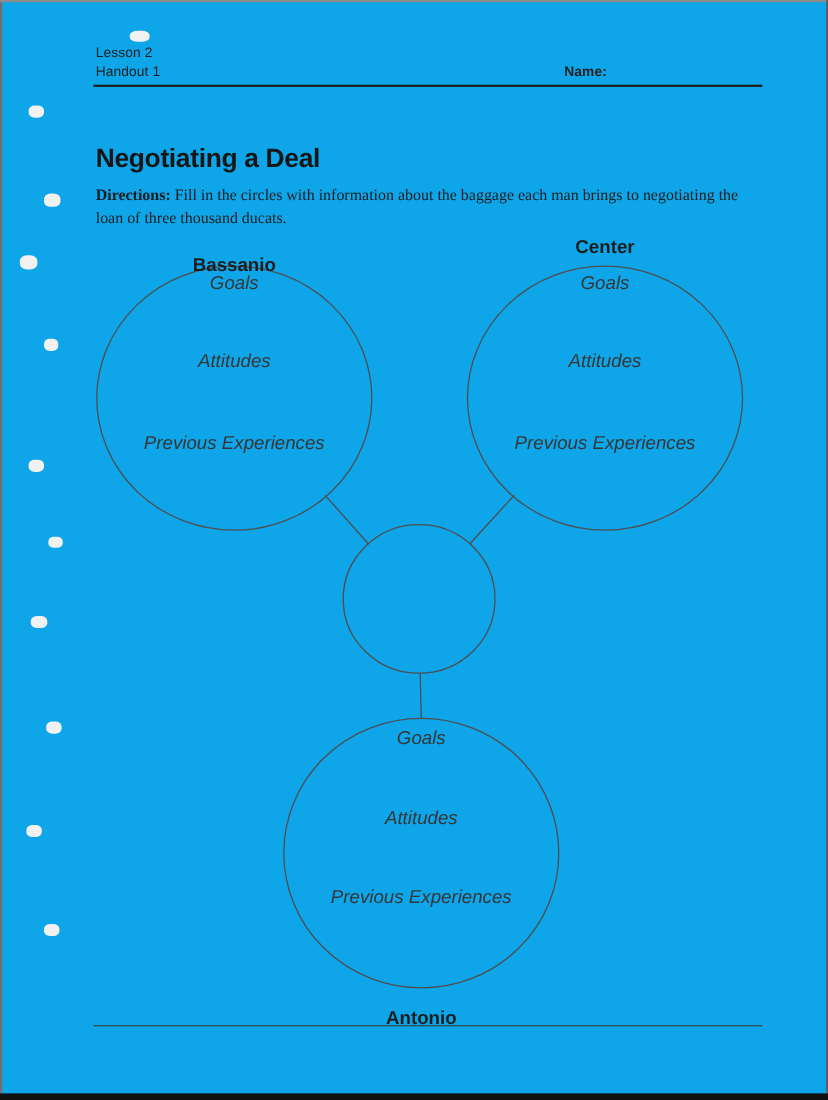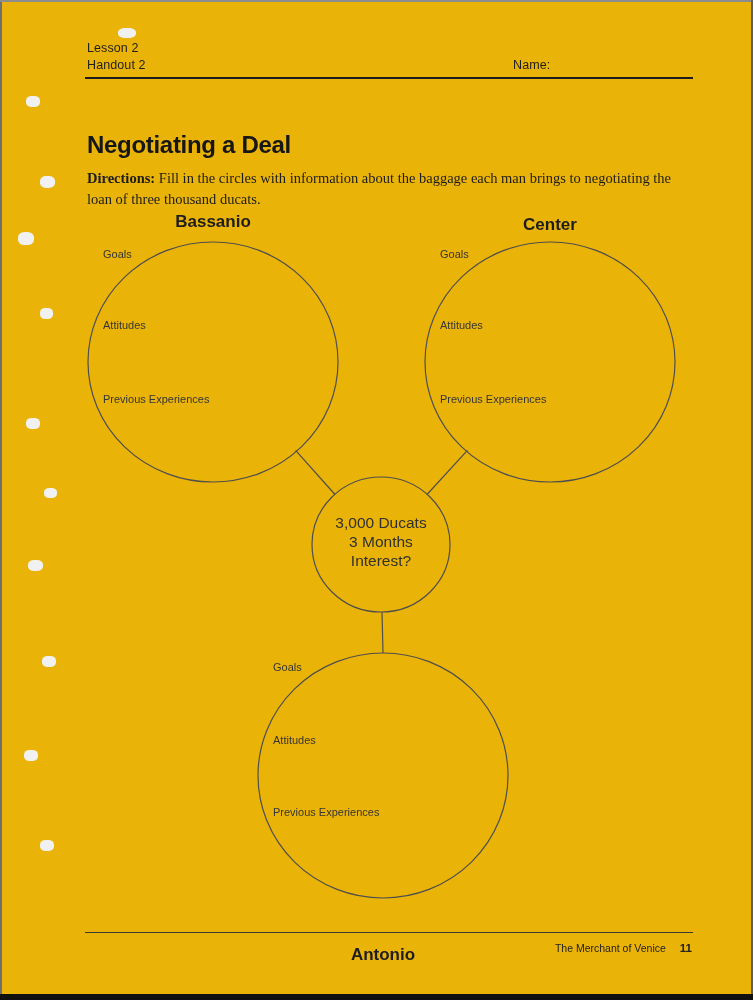--- a/index.html
+++ b/index.html
@@ -1,17 +1,17 @@
 <!DOCTYPE html>
 <html><head>
 <meta charset="utf-8">
 <style>
   html,body{margin:0;padding:0;background:#e8e8e8;}
   .page{
-    position:relative;width:753px;height:1000px;background:#eab308;
+    position:relative;width:753px;height:1000px;background:#0ea5e9;
     font-family:"Liberation Sans",sans-serif;color:#2e2e2e;overflow:hidden;
   }
   .abs{position:absolute;}
   
   .edge-left{left:0;top:0;width:2px;height:1000px;background:#6f6f6f;}
   .edge-top{left:0;top:0;width:753px;height:2px;background:#8c8c8c;}
   .edge-right{left:751px;top:0;width:2px;height:1000px;background:#5e5e5e;}
   .edge-bottom{left:0;top:994px;width:753px;height:6px;background:#101010;}
   .smudge{background:#f1f1f1;border-radius:40%;}
   
@@ -19,22 +19,22 @@
   .header-rule{left:85px;top:77px;width:608px;height:2px;background:#1c1c1c;}
   
   .title{left:87px;top:131px;font-size:24px;font-weight:bold;color:#161616;
          letter-spacing:-0.3px;font-stretch:condensed;}
   .directions{left:87px;top:168px;width:606px;font-family:"Liberation Serif",serif;
               font-size:14.5px;line-height:21px;color:#1d1d1d;}
   .directions b{font-weight:bold;}
   
   .circle-name{font-size:17px;font-weight:bold;color:#1d1d1d;width:140px;
                text-align:center;font-stretch:condensed;}
-  .circle-item{font-size:11px;color:#363636;width:220px;
-               font-stretch:condensed;}
+  .circle-item{font-size:17px;color:#363636;width:220px;text-align:center;
+               font-stretch:condensed;font-style:italic;}
   .center-text{left:311px;top:513px;width:140px;text-align:center;
                font-size:15.5px;line-height:19px;color:#303030;font-stretch:condensed;}
   
   .footer-rule{left:85px;top:932px;width:608px;height:1px;background:#3a3a3a;}
   .footer{font-size:10.5px;color:#222;}
   .footer-right{left:400px;top:942px;width:292px;text-align:right;}
   .footer-right .pagenum{font-weight:bold;margin-left:14px;font-size:11.5px;}
   svg{position:absolute;left:0;top:0;}
 </style>
 </head>
@@ -52,57 +52,51 @@
   <div class="abs smudge" style="left:18px;top:232px;width:16px;height:13px;"></div>
   <div class="abs smudge" style="left:40px;top:308px;width:13px;height:11px;"></div>
   <div class="abs smudge" style="left:26px;top:418px;width:14px;height:11px;"></div>
   <div class="abs smudge" style="left:44px;top:488px;width:13px;height:10px;"></div>
   <div class="abs smudge" style="left:28px;top:560px;width:15px;height:11px;"></div>
   <div class="abs smudge" style="left:42px;top:656px;width:14px;height:11px;"></div>
   <div class="abs smudge" style="left:24px;top:750px;width:14px;height:11px;"></div>
   <div class="abs smudge" style="left:40px;top:840px;width:14px;height:11px;"></div>
 
   <div class="abs hdr-small" style="left:87px;top:41px;">Lesson 2</div>
-  <div class="abs hdr-small" style="left:87px;top:58px;">Handout 2</div>
-  <div class="abs hdr-small" style="left:513px;top:58px;">Name:</div>
+  <div class="abs hdr-small" style="left:87px;top:58px;">Handout 1</div>
+  <div class="abs hdr-small" style="left:513px;top:58px;font-weight:bold;">Name:</div>
   <div class="abs header-rule"></div>
 
   <div class="abs directions"><b>Directions:</b><span> Fill in the circles with information about the baggage each man brings to negotiating the loan of three thousand ducats.</span></div>
   <div class="abs title">Negotiating a Deal</div>
 
   <svg width="753" height="1000" viewBox="0 0 753 1000">
     <g fill="none" stroke="#4e4e4e" stroke-width="1.2">
       <ellipse cx="213" cy="362" rx="125" ry="120"></ellipse>
       <ellipse cx="550" cy="362" rx="125" ry="120"></ellipse>
       <ellipse cx="381" cy="544.5" rx="69" ry="67.5"></ellipse>
       <ellipse cx="383" cy="775.5" rx="125" ry="122.5"></ellipse>
       <line x1="295.6" y1="450.3" x2="335" y2="494.5"></line>
       <line x1="467.4" y1="450.3" x2="427" y2="494.5"></line>
       <line x1="382" y1="612" x2="383" y2="653"></line>
     </g>
   </svg>
 
-  <div class="abs circle-name" style="left:143px;top:212px;">Bassanio</div>
+  <div class="abs circle-name" style="left:143px;top:231px;">Bassanio</div>
   <div class="abs circle-name" style="left:480px;top:215px;">Center</div>
-  <div class="abs circle-name" style="left:313px;top:945px;">Antonio</div>
+  <div class="abs circle-name" style="left:313px;top:916px;">Antonio</div>
 
   <div class="abs circle-item" style="left:103px;top:248px;">Goals</div>
   <div class="abs circle-item" style="left:103px;top:319px;">Attitudes</div>
   <div class="abs circle-item" style="left:103px;top:393px;">Previous Experiences</div>
 
   <div class="abs circle-item" style="left:440px;top:248px;">Goals</div>
   <div class="abs circle-item" style="left:440px;top:319px;">Attitudes</div>
   <div class="abs circle-item" style="left:440px;top:393px;">Previous Experiences</div>
 
   <div class="abs circle-item" style="left:273px;top:661px;">Goals</div>
   <div class="abs circle-item" style="left:273px;top:734px;">Attitudes</div>
   <div class="abs circle-item" style="left:273px;top:806px;">Previous Experiences</div>
 
-  <div class="abs center-text">
-    <div>3,000 Ducats</div>
-    <div>3 Months</div>
-    <div>Interest?</div>
-  </div>
 
   <div class="abs footer-rule"></div>
-  <div class="abs footer footer-right"><span>The Merchant of Venice</span><span class="pagenum">11</span></div>
 
 </div>
 
 </body></html>

